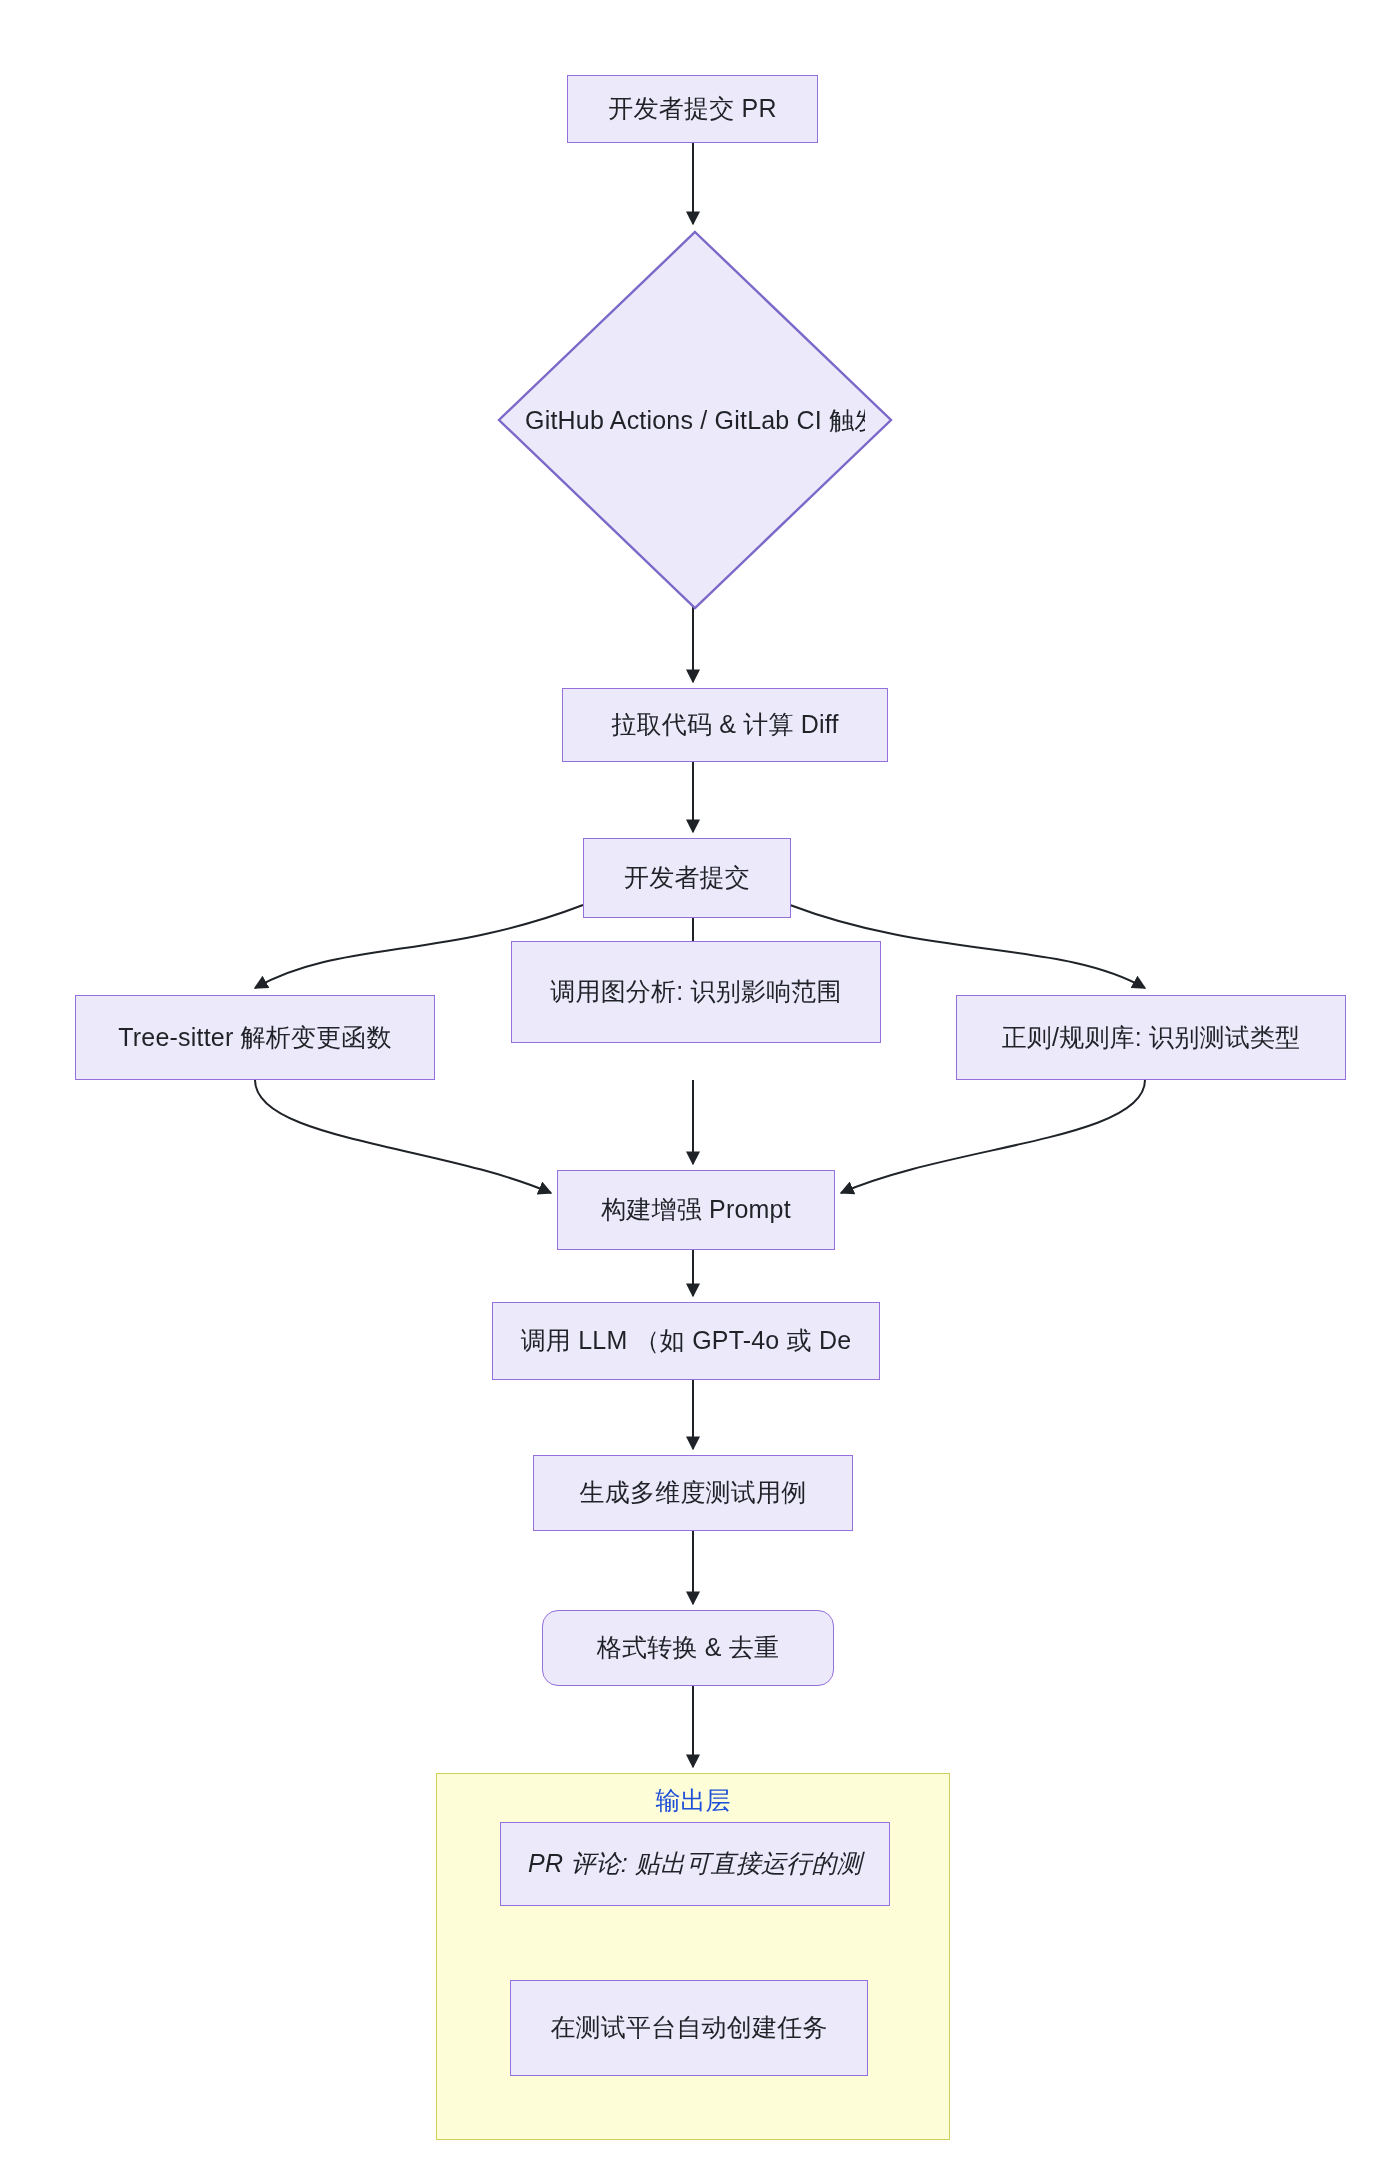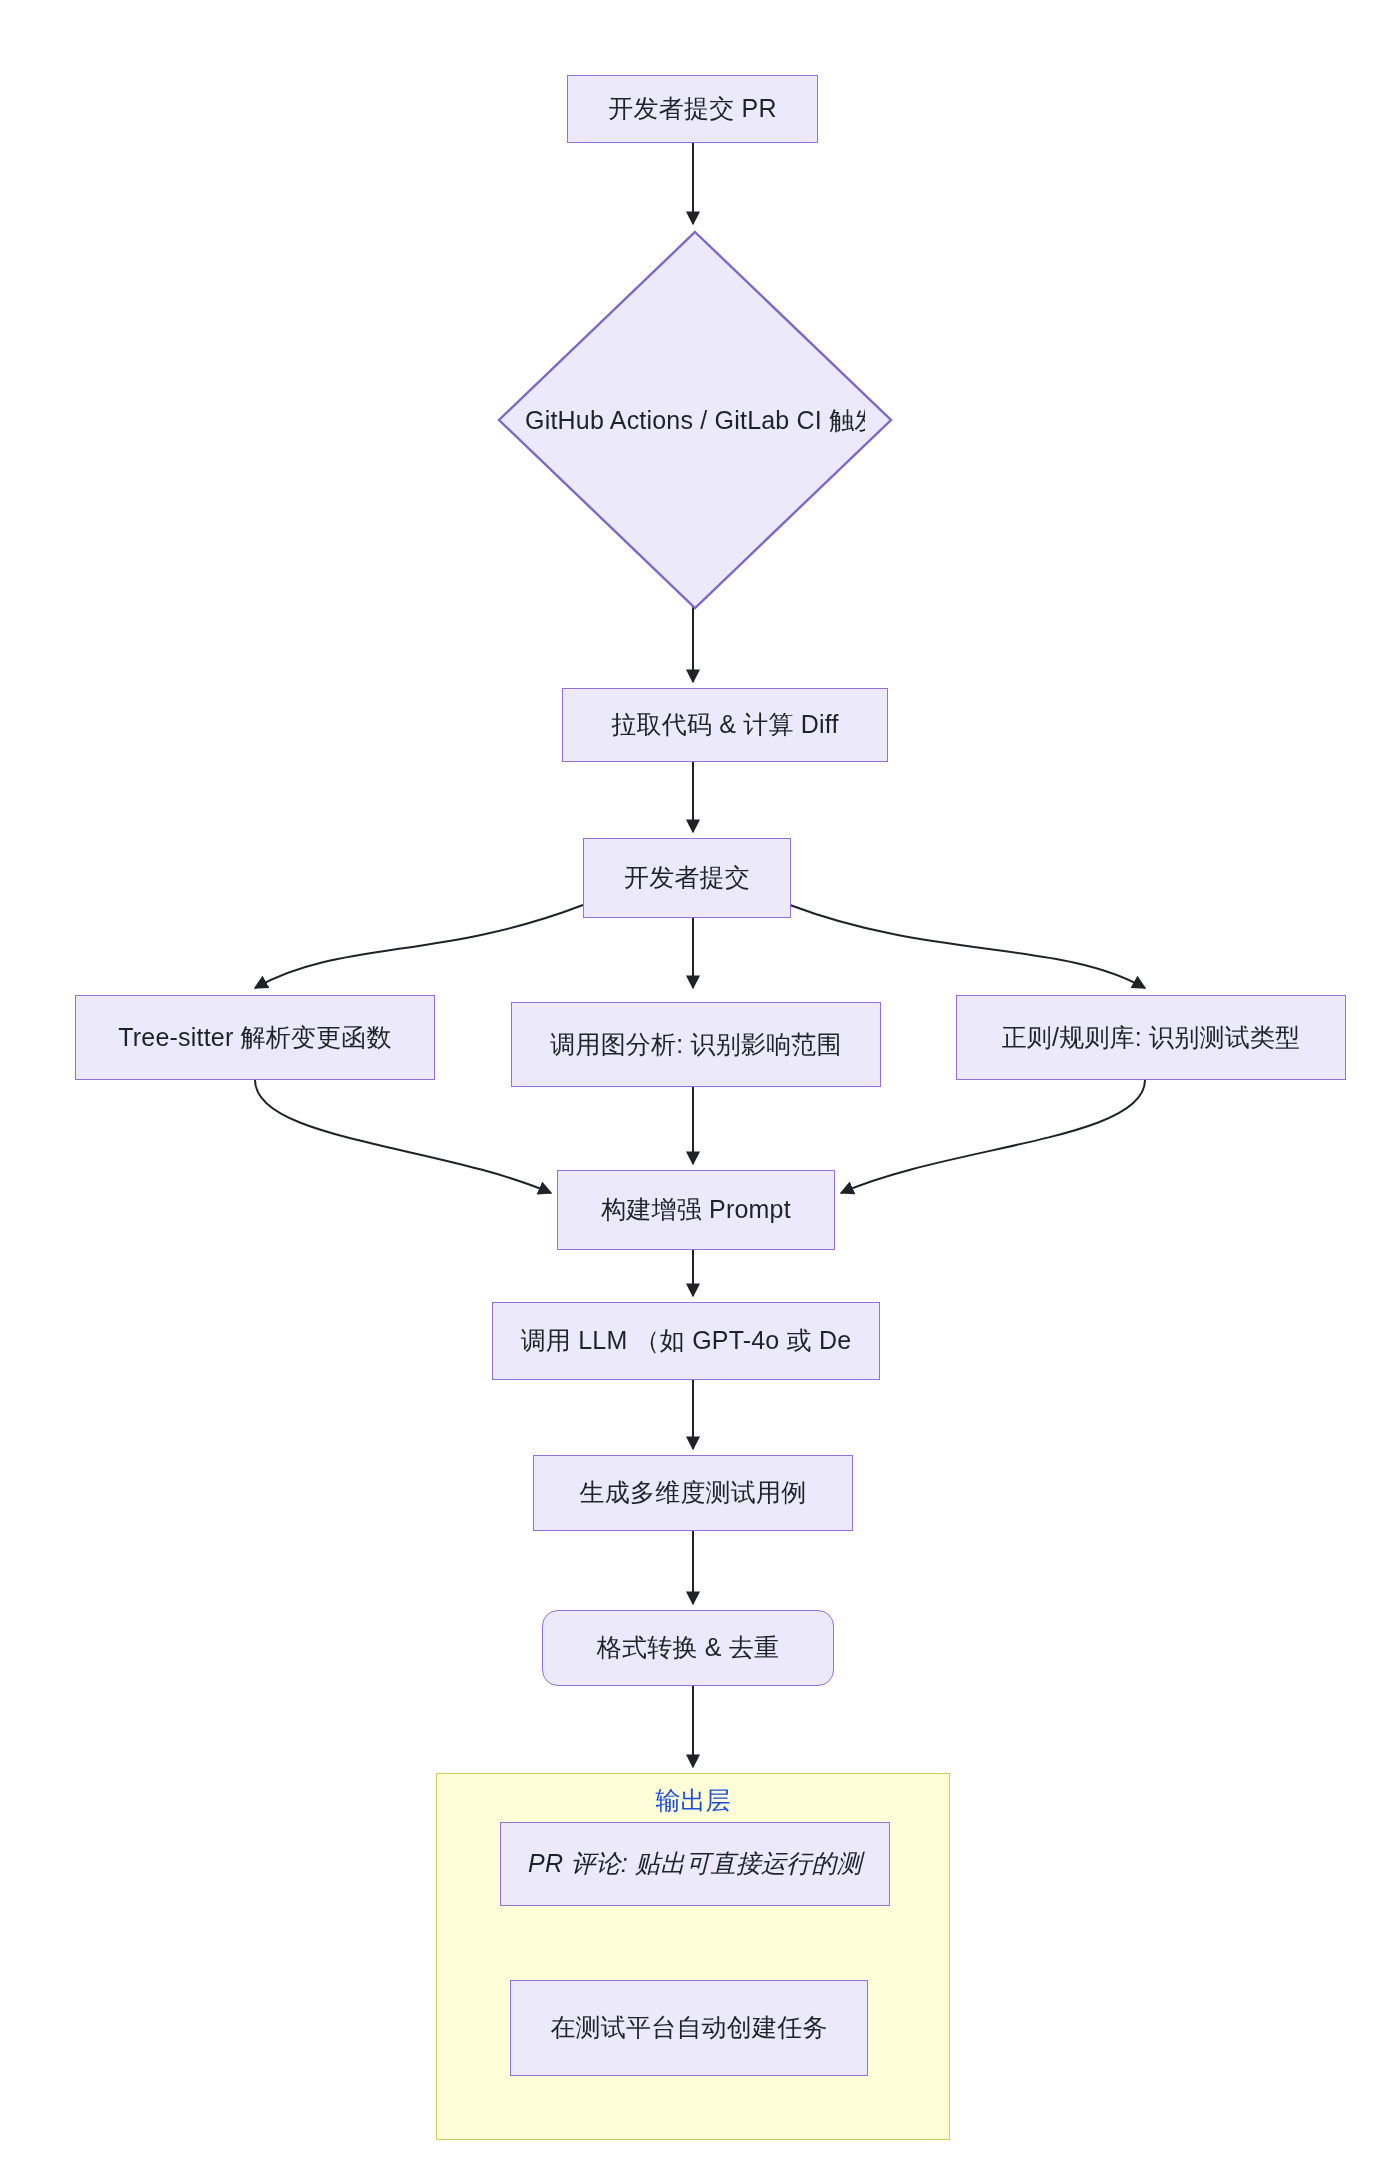--- a/index.html
+++ b/index.html
@@ -128,21 +128,21 @@
   </div>
 
   <div class="node" style="left:583px; top:838px; width:208px; height:80px;">
     <span class="label">开发者提交</span>
   </div>
 
   <div class="node" style="left:75px; top:995px; width:360px; height:85px;">
     <span class="label">Tree-sitter 解析变更函数</span>
   </div>
 
-  <div class="node" style="left:511px; top:1002px; width:370px; height:85px;">
+  <div class="node" style="left:511px; top:941px; width:370px; height:102px;">
     <span class="label">调用图分析: 识别影响范围</span>
   </div>
 
   <div class="node" style="left:956px; top:995px; width:390px; height:85px;">
     <span class="label">正则/规则库: 识别测试类型</span>
   </div>
 
   <div class="node" style="left:557px; top:1170px; width:278px; height:80px;">
     <span class="label">构建增强 Prompt</span>
   </div>

